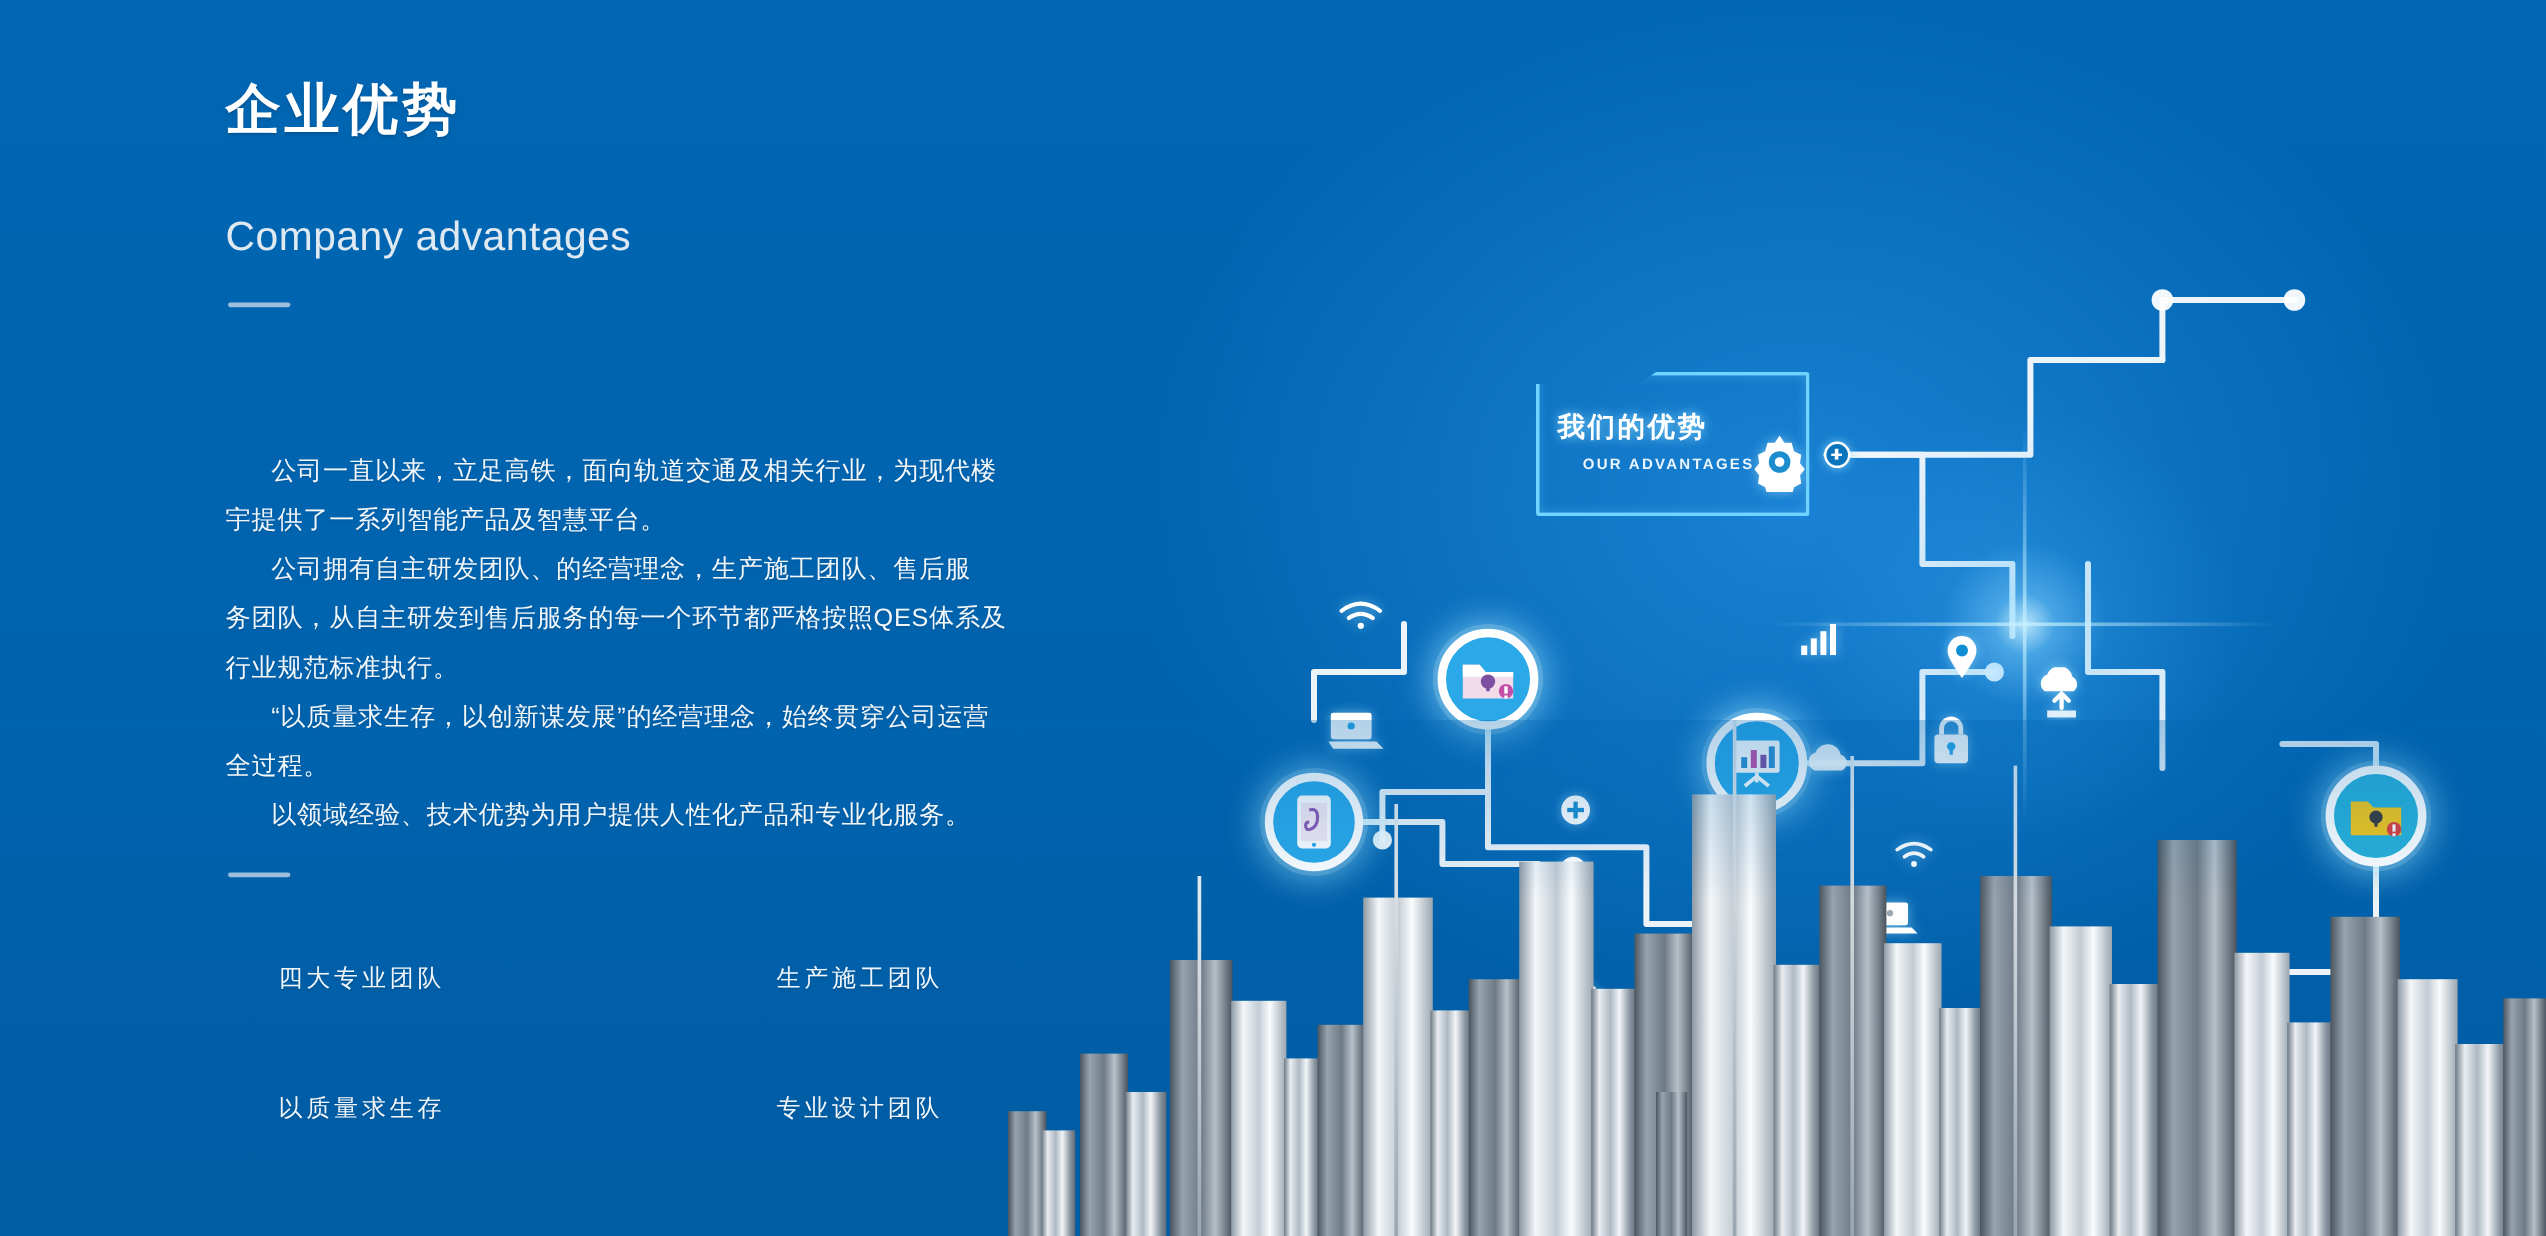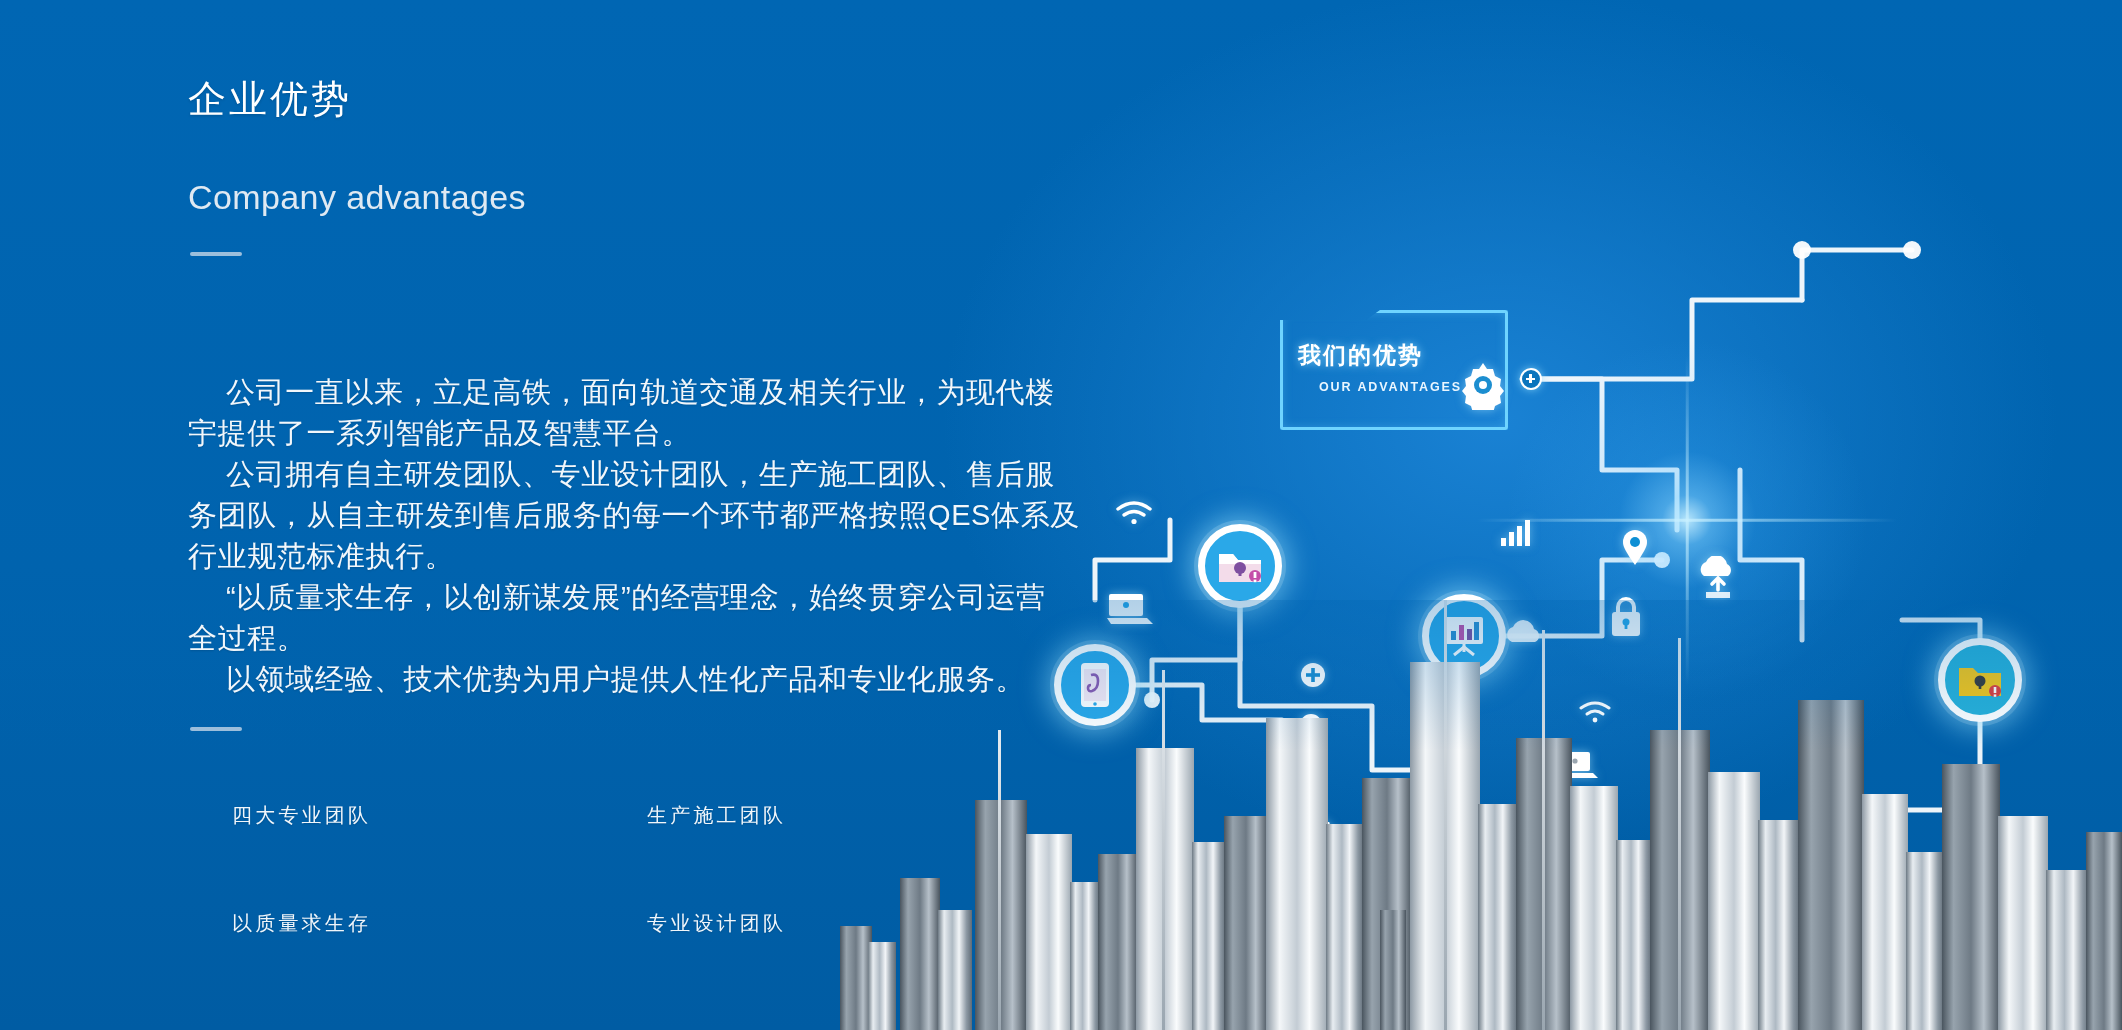--- a/index.html
+++ b/index.html
@@ -16,41 +16,41 @@
     background:
       radial-gradient(ellipse 900px 700px at 1500px 420px, #1a82d4 0%, rgba(26,130,212,0) 62%),
       linear-gradient(180deg,#0066b3 0%,#0063ae 55%,#005ca3 100%);
     overflow:hidden;
   }
 
   
   .left-col { position:absolute; left:188px; top:0; width:810px; height:1030px; }
 
   .title-cn {
-    position:absolute; left:0; top:80px;
-    font-size:38px; font-weight:400; color:#ffffff;
+    position:absolute; left:0; top:68px;
+    font-size:46px; font-weight:700; color:#ffffff;
     letter-spacing:3px; line-height:1;
     text-shadow:0 1px 3px rgba(0,0,0,.18);
   }
   .title-en {
     position:absolute; left:0; top:180px;
     font-size:34px; font-weight:400; color:#dfe9f2;
     letter-spacing:.4px; line-height:1;
   }
   .rule {
     position:absolute; left:2px;
     width:52px; height:4px; border-radius:2px;
     background:#b7cfe4; opacity:.85;
   }
   .rule-top { top:252px; }
   .rule-bottom { top:727px; }
 
   .para-block { position:absolute; left:0; top:372px; width:790px; }
   .para-line {
-    font-size:29px; color:#f2f7fb; line-height:41px;
+    font-size:21px; color:#f2f7fb; line-height:41px;
     letter-spacing:.6px; white-space:nowrap;
     text-shadow:0 1px 2px rgba(0,0,0,.14);
   }
   .indent { padding-left:38px; }
 
   .stats { position:absolute; left:44px; top:802px; width:690px; }
   .stats-row { display:flex; }
   .stats-row + .stats-row { margin-top:81px; }
   .stat {
     font-size:20px; color:#f0f6fb; letter-spacing:3.2px;
@@ -403,21 +403,21 @@
   </div>
 
   <div class="left-col">
     <h1 class="title-cn">企业优势</h1>
     <h2 class="title-en">Company advantages</h2>
     <div class="rule rule-top"></div>
 
     <div class="para-block">
       <div class="para-line indent">公司一直以来，立足高铁，面向轨道交通及相关行业，为现代楼</div>
       <div class="para-line">宇提供了一系列智能产品及智慧平台。</div>
-      <div class="para-line indent">公司拥有自主研发团队、专业设计团队，生产施工团队、售后服</div>
+      <div class="para-line indent">公司拥有自主研发团队、的经营理念，生产施工团队、售后服</div>
       <div class="para-line">务团队，从自主研发到售后服务的每一个环节都严格按照QES体系及</div>
       <div class="para-line">行业规范标准执行。</div>
       <div class="para-line indent">“以质量求生存，以创新谋发展”的经营理念，始终贯穿公司运营</div>
       <div class="para-line">全过程。</div>
       <div class="para-line indent">以领域经验、技术优势为用户提供人性化产品和专业化服务。</div>
     </div>
 
     <div class="rule rule-bottom"></div>
 
     <div class="stats">

